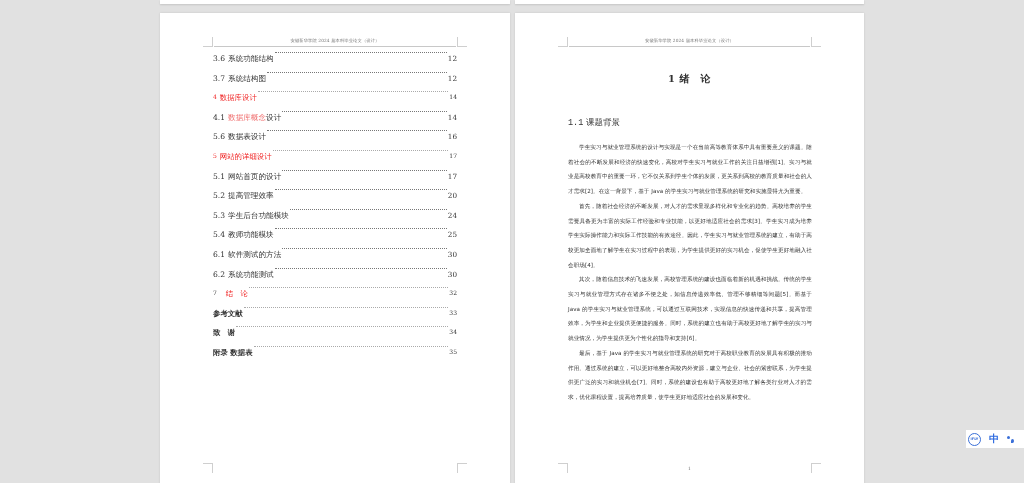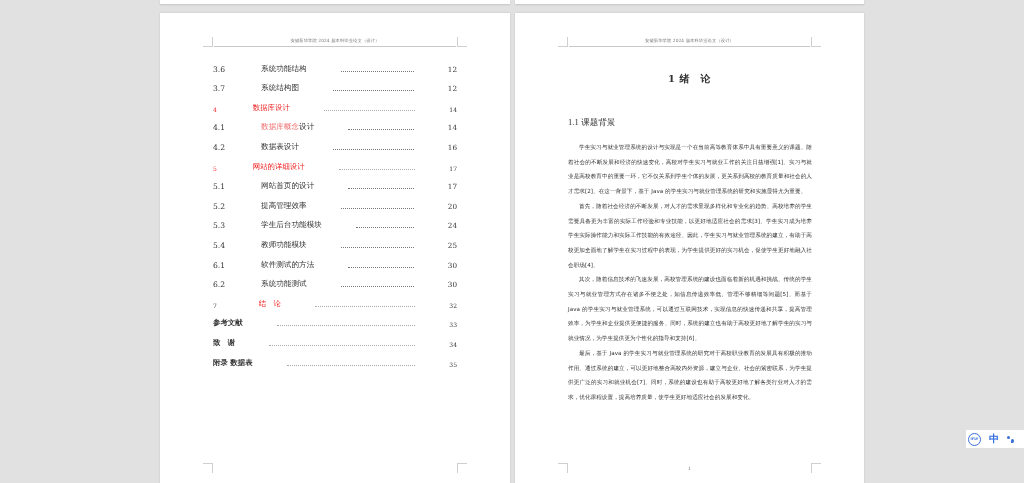--- a/index.html
+++ b/index.html
@@ -32,22 +32,22 @@
   }
   .corner { position: absolute; width: 10px; height: 10px; }
   .corner.tl { border-right: 1px solid #cfcfcf; border-bottom: 1px solid #cfcfcf; }
   .corner.tr { border-left: 1px solid #cfcfcf; border-bottom: 1px solid #cfcfcf; }
   .corner.bl { border-right: 1px solid #cfcfcf; border-top: 1px solid #cfcfcf; }
   .corner.br { border-left: 1px solid #cfcfcf; border-top: 1px solid #cfcfcf; }
 
   
   .toc { position: absolute; top: 41px; left: 53px; width: 244px; }
   .toc-row {
-    display: flex; align-items: flex-end; height: 19.6px;
-    font-size: 7.6px; color: #333; gap: 33px;
+    display: flex; align-items: flex-start; height: 19.6px;
+    font-size: 7.6px; color: #333;
   }
   .toc-row .num { margin-right: 3px; }
   .toc-row.chapter { font-family: "DejaVu Sans", "Liberation Sans", sans-serif; font-size: 7.4px; }
   .toc-row.chapter .num, .toc-row.chapter .page-num { font-family: "DejaVu Serif", serif; font-size: 6px; }
   .toc-row .title { white-space: nowrap; }
   .toc-row .leader {
     flex: 1; border-bottom: 1px dotted #777; margin: 0 1px; transform: translateY(-2px);
   }
   .toc-row.chapter .leader { border-bottom-color: #aaa; }
   .toc-row .page-num { font-size: 7.2px; }
@@ -58,21 +58,21 @@
   
   .chapter-title {
     position: absolute; top: 59px; left: 0; right: 0; text-align: center;
     font-size: 10px; font-weight: bold; color: #333; letter-spacing: 0.5px;
   }
   .section-title {
     position: absolute; top: 104px; left: 53px;
     font-size: 8.5px; color: #333;
     font-family: "DejaVu Sans", "Liberation Sans", sans-serif;
   }
-  .section-title .num { font-family: Liberation Serif, serif; margin-top: 8px; }
+  .section-title .num { font-family: Liberation Mono, monospace; margin-top: 8px; }
   .body { position: absolute; top: 127px; left: 53px; width: 244px; }
   .para {
     font-family: "DejaVu Sans", "Liberation Sans", sans-serif;
     font-size: 5.6px; line-height: 14.7px; color: #333; text-indent: 11px;
     text-align: justify; letter-spacing: 0.05px;
   }
   .page-number {
     position: absolute; top: 453px; left: 0; right: 0; text-align: center;
     font-size: 4.5px; color: #777;
   }
@@ -128,21 +128,21 @@
       <span class="leader"></span>
       <span class="page-num">14</span>
     </div>
     <div class="toc-row">
       <span class="num">4.1</span>
       <span class="title"><span class="red-light">数据库概念</span><span>设计</span></span>
       <span class="leader"></span>
       <span class="page-num">14</span>
     </div>
     <div class="toc-row">
-      <span class="num">4.2</span>
+      <span class="num">5.6</span>
       <span class="title">数据表设计</span>
       <span class="leader"></span>
       <span class="page-num">16</span>
     </div>
     <div class="toc-row chapter">
       <span class="num red">5</span>
       <span class="title red">网站的详细设计</span>
       <span class="leader"></span>
       <span class="page-num">17</span>
     </div>

